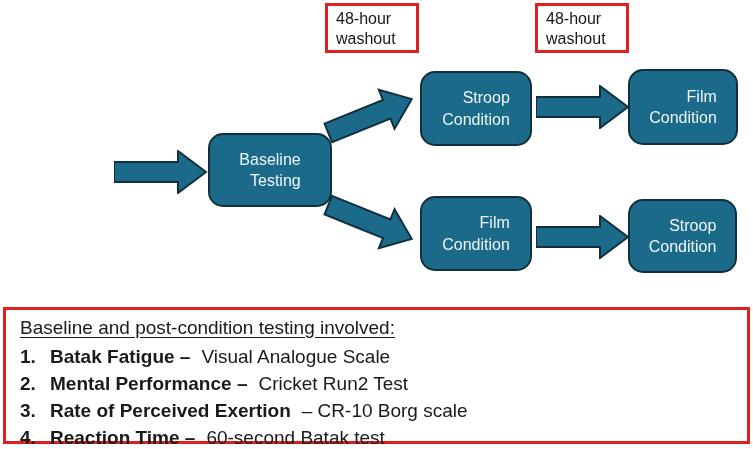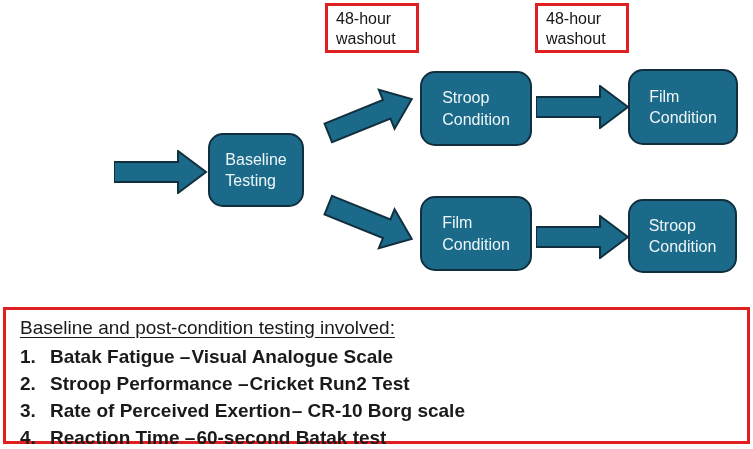--- a/index.html
+++ b/index.html
@@ -17,21 +17,21 @@
   
   .node {
     position: absolute;
     background: #1c6a8a;
     border: 2px solid #112f3e;
     border-radius: 15px;
     color: #eef6f8;
     display: flex;
     align-items: center;
     justify-content: center;
-    text-align: left;
+    text-align: right;
     font-size: 16px;
     line-height: 1.32;
     white-space: pre-line;
   }
 
   
   .washout {
     position: absolute;
     border: 3px solid #e02020;
     background: #ffffff;
@@ -66,33 +66,33 @@
     margin-bottom: 2px;
     font-weight: 400;
   }
   .panel-item { line-height: 27px; }
   .panel-item .num {
     display: inline-block;
     width: 30px;
     font-weight: 700;
   }
   .panel-item .title { font-weight: 700; }
-  .panel-item .desc { font-weight: 700; margin-left: 1px; }
+  .panel-item .desc { font-weight: 400; margin-left: 11px; }
 </style>
 </head>
 <body>
 
 <div class="canvas">
 
   <div class="washout" style="left:325px; top:3px; width:94px; height:50px;">48-hour
 washout</div>
   <div class="washout" style="left:535px; top:3px; width:94px; height:50px;">48-hour
 washout</div>
 
-  <div class="node" style="left:208px; top:133px; width:96px; height:74px;">Baseline
+  <div class="node" style="left:208px; top:133px; width:124px; height:74px;">Baseline
 Testing</div>
   <div class="node" style="left:420px; top:71px; width:112px; height:75px;">Stroop
 Condition</div>
   <div class="node" style="left:628px; top:69px; width:110px; height:76px;">Film
 Condition</div>
   <div class="node" style="left:420px; top:196px; width:112px; height:75px;">Film
 Condition</div>
   <div class="node" style="left:628px; top:199px; width:109px; height:74px;">Stroop
 Condition</div>
 
@@ -119,21 +119,21 @@
   <svg class="arrow" style="left:536px; top:215px;" width="94" height="44" viewBox="0 0 94 44">
     <polygon points="0,12 64,12 64,1 92,22 64,43 64,32 0,32"></polygon>
   </svg>
 
   <div class="panel">
     <div class="panel-heading">Baseline and post-condition testing involved:</div>
     <div class="panel-item">
       <span class="num">1.</span><span class="title">Batak Fatigue –</span><span class="desc">Visual Analogue Scale</span>
     </div>
     <div class="panel-item">
-      <span class="num">2.</span><span class="title">Stroop Performance –</span><span class="desc">Cricket Run2 Test</span>
+      <span class="num">2.</span><span class="title">Mental Performance –</span><span class="desc">Cricket Run2 Test</span>
     </div>
     <div class="panel-item">
       <span class="num">3.</span><span class="title">Rate of Perceived Exertion</span><span class="desc">– CR-10 Borg scale</span>
     </div>
     <div class="panel-item">
       <span class="num">4.</span><span class="title">Reaction Time –</span><span class="desc">60-second Batak test</span>
     </div>
   </div>
 
 </div>

